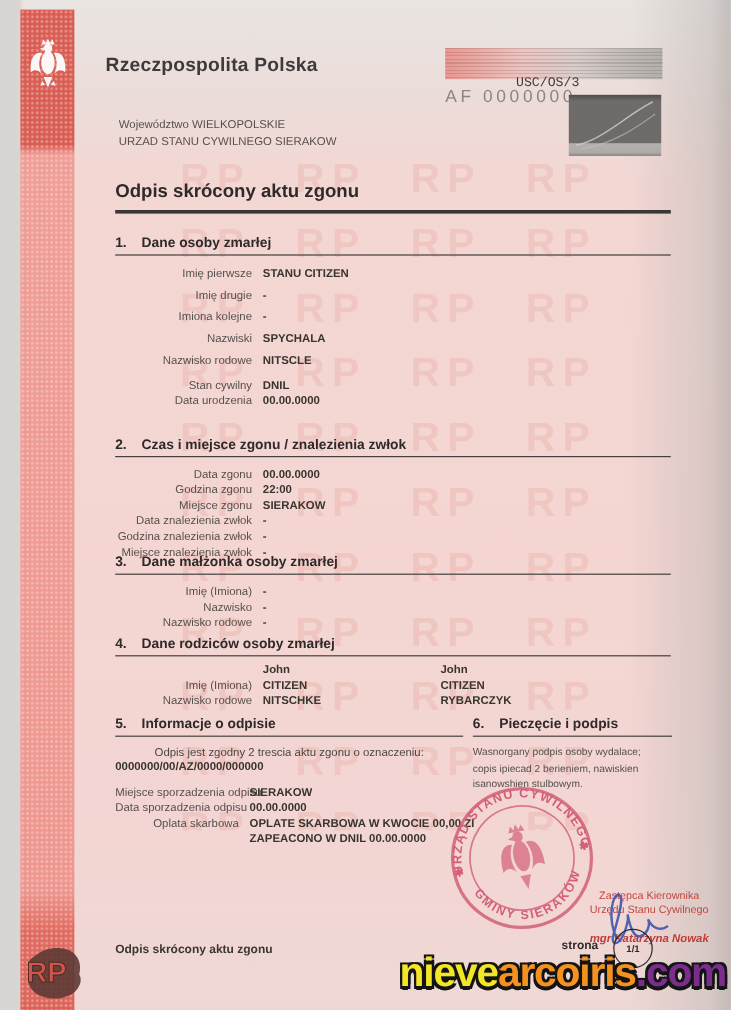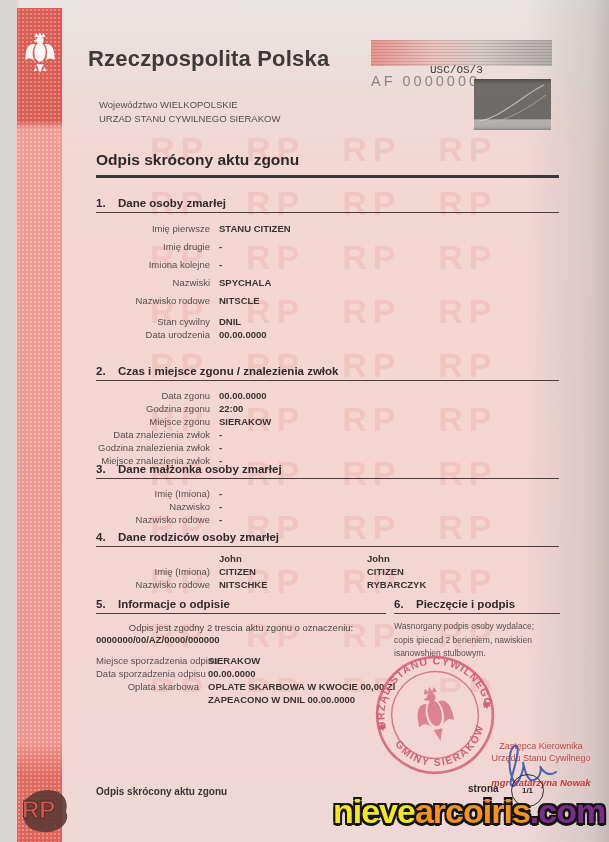--- a/index.html
+++ b/index.html
@@ -17,21 +17,21 @@
     background:
       radial-gradient(rgba(255,255,255,.30) 1px, rgba(255,255,255,0) 1.4px),
       linear-gradient(180deg,#d95c52 0%,#d95c52 13.5%,#ef9d95 14.5%,#ee968e 88%,#e06a5f 92%,#dd6257 100%);
     background-size:4px 4px,100% 100%;
   }
   .stripe-eagle{position:absolute;left:24px;top:28px;width:32px;height:50px;opacity:.95;}
   .rp-map{position:absolute;left:16px;top:782px;width:56px;height:56px;}
   .rp-map text{font-family:"Liberation Sans",sans-serif;font-weight:bold;}
 
   
-  .country-title{position:absolute;left:88px;top:46px;font-size:22px;font-weight:bold;color:#3e3a39;letter-spacing:.2px;text-align:center;}
+  .country-title{position:absolute;left:88px;top:46px;font-size:16px;font-weight:bold;color:#3e3a39;letter-spacing:.2px;text-align:center;}
   .hdr-line1{position:absolute;left:99px;top:99px;font-size:9.5px;color:#55504d;}
   .hdr-line2{position:absolute;left:99px;top:113px;font-size:9.5px;color:#55504d;}
   .grad-bar{
     position:absolute;left:371px;top:40px;width:181px;height:26px;
     background:
       repeating-linear-gradient(180deg,rgba(90,60,60,.18) 0 1px,rgba(0,0,0,0) 1px 3px),
       linear-gradient(90deg,#e89790 0%,#ecc3bf 35%,#d8cdca 60%,#bdb9b6 85%,#b3afac 100%);
   }
   .form-code{position:absolute;left:430px;top:64px;font-size:11px;color:#3f3b3a;font-family:Liberation Mono, monospace;}
   .serial{position:absolute;left:371px;top:73px;font-size:14.5px;color:#8a8683;letter-spacing:3px;}

